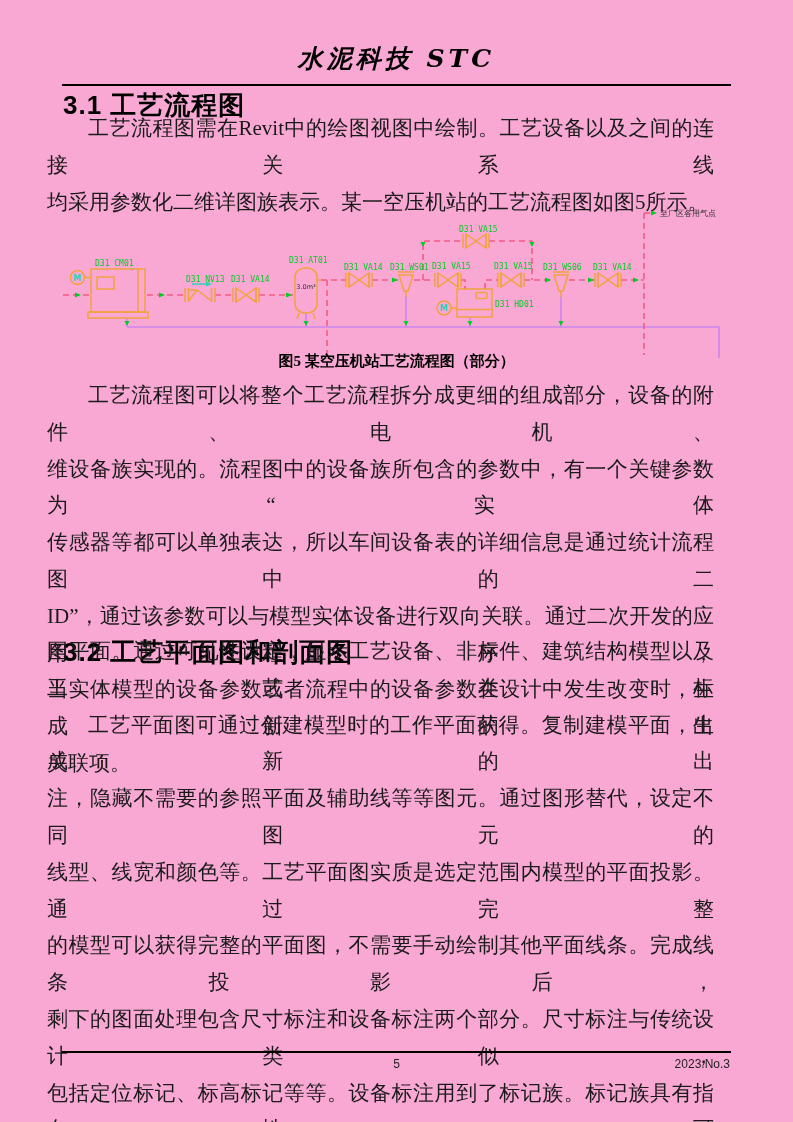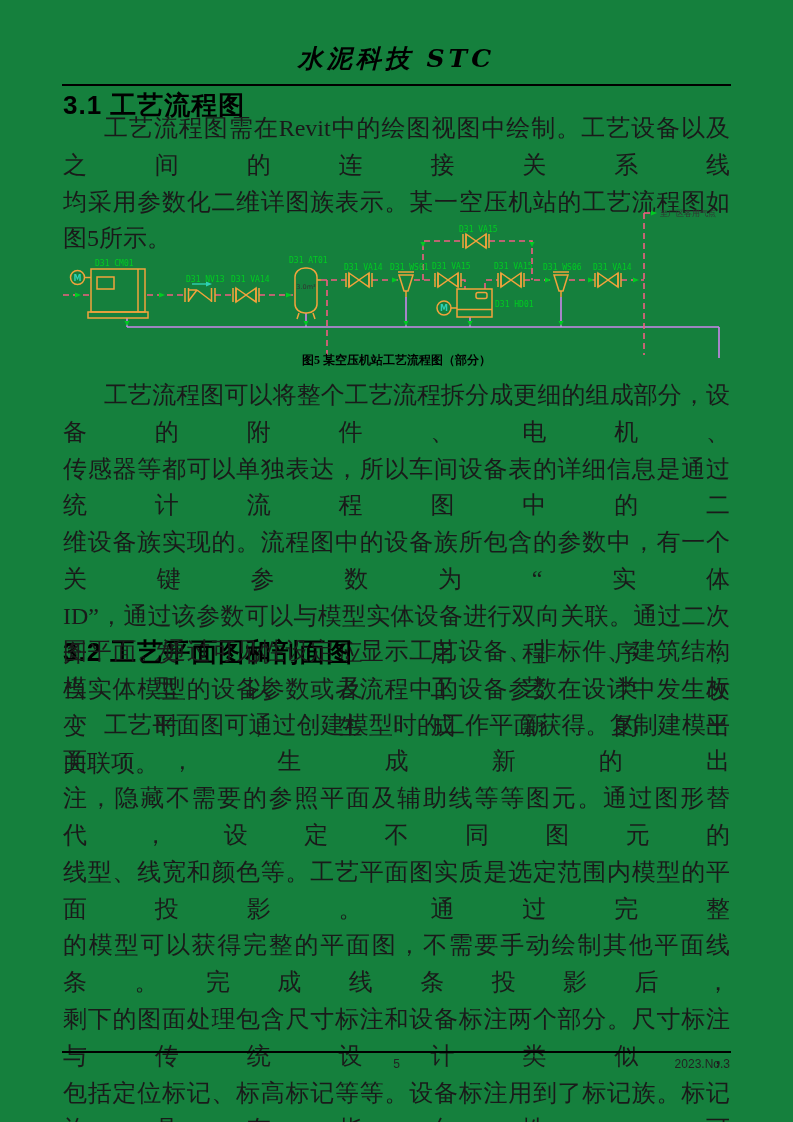--- a/index.html
+++ b/index.html
@@ -1,29 +1,29 @@
 <!DOCTYPE html>
 <html style="--pipe: #f25c82; --drain: #cb86ec; --equipment: #f2a33c; --label_green: #00cc22; --motor_teal: #2fd0b4;"><head>
 <meta charset="utf-8">
 <style>
   html,body{margin:0;padding:0;background:#e8e8e8;}
-  .page{position:relative;width:793px;height:1122px;background:#15803d;margin:0 auto;
+  .page{position:relative;width:793px;height:1122px;background:#f9a8d4;margin:0 auto;
         font-family:"Liberation Serif",serif;color:#151515;overflow:hidden;}
   .title{position:absolute;top:42px;left:0;width:100%;text-align:center;
          font-family:"DejaVu Serif",serif;font-style:italic;font-weight:bold;
          font-size:25px;letter-spacing:4px;color:#000;}
   .rule{position:absolute;left:62px;width:669px;height:2px;background:#000;top:84px;}
   .h-sec{position:absolute;left:63px;font-family:"Liberation Sans",sans-serif;
          font-weight:bold;font-size:26px;color:#000;letter-spacing:1px;}
-  .para{position:absolute;left:63px;width:667px;font-size:24px;line-height:36.8px;color:#1a1a1a;}
+  .para{position:absolute;left:47px;width:667px;font-size:21px;line-height:36.8px;color:#1a1a1a;}
   .line{text-align:justify;text-align-last:justify;text-justify:inter-character;}
   .line.short{text-align-last:left;}
   .line.ind{text-indent:41px;}
   .caption{position:absolute;top:352px;left:0;width:100%;text-align:center;
-           font-weight:bold;font-size:12px;color:#000;}
+           font-weight:bold;font-size:15px;color:#000;}
   .figure-svg{position:absolute;top:205px;left:0;width:793px;height:160px;}
   .footrule{position:absolute;left:62px;width:669px;height:2px;background:#000;top:1051px;}
   .pagenum{position:absolute;top:1057px;left:0;width:100%;text-align:center;
            font-family:"Liberation Sans",sans-serif;font-size:12px;color:#222;}
   .issue{position:absolute;top:1057px;right:63px;font-family:"Liberation Sans",sans-serif;
          font-size:12px;color:#222;}
   
   .pipe{stroke:var(--pipe,#f25c82);stroke-width:1.6;fill:none;stroke-dasharray:6 4;}
   .drain{stroke:var(--drain,#cb86ec);stroke-width:1.6;fill:none;}
   .equip{stroke:var(--equipment,#f2a33c);stroke-width:1.5;fill:none;}
@@ -187,22 +187,22 @@
       <polygon class="tick" points="651,210.5 657,213 651,215.5"></polygon>
     </g>
 
     <text class="blacknote" x="660" y="216">至厂区各用气点</text>
   </svg>
 
   <div class="caption">图5 某空压机站工艺流程图（部分）</div>
 
   <div class="para" style="top:377px">
     <div class="line ind">工艺流程图可以将整个工艺流程拆分成更细的组成部分，设备的附件、电机、</div>
+    <div class="line">维设备族实现的。流程图中的设备族所包含的参数中，有一个关键参数为“实体</div>
     <div class="line">传感器等都可以单独表达，所以车间设备表的详细信息是通过统计流程图中的二</div>
-    <div class="line">维设备族实现的。流程图中的设备族所包含的参数中，有一个关键参数为“实体</div>
     <div class="line">ID”，通过该参数可以与模型实体设备进行双向关联。通过二次开发的应用程序，</div>
     <div class="line">当实体模型的设备参数或者流程中的设备参数在设计中发生改变时，生成新的出</div>
     <div class="line short">关联项。</div>
   </div>
 
   <div class="h-sec" style="top:635px">3.2 工艺平面图和剖面图</div>
 
   <div class="para" style="top:633px">
     <div class="line">图平面。通过可见性设定，显示工艺设备、非标件、建筑结构模型以及工艺类标</div>
     <div class="line ind">工艺平面图可通过创建模型时的工作平面获得。复制建模平面，生成新的出</div>

